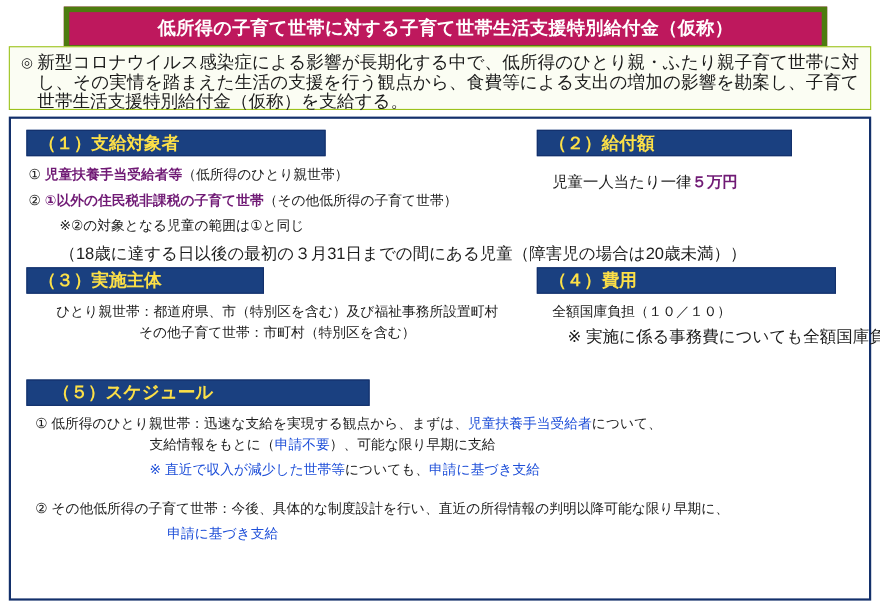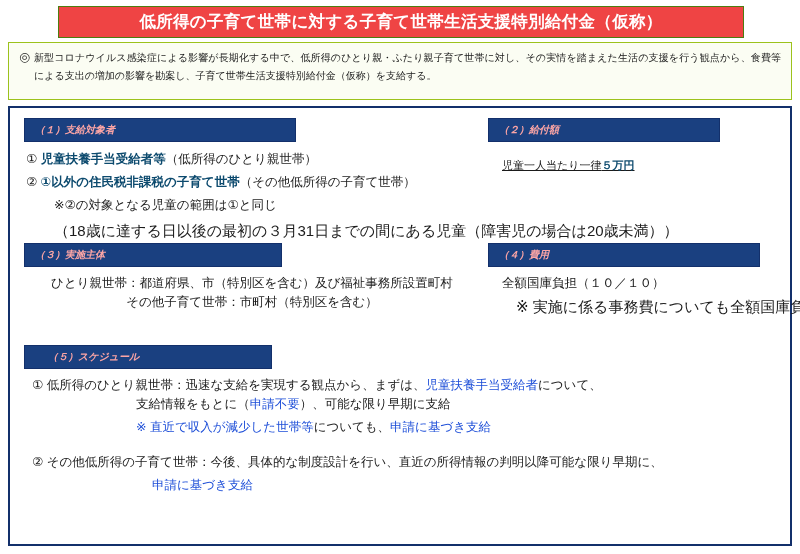--- a/index.html
+++ b/index.html
@@ -21,22 +21,22 @@
     box-sizing: border-box;
   }
 
   
   .title-bar {
     position: absolute;
     left: 58px;
     top: 6px;
     width: 684px;
     height: 30px;
-    background: #ef4444;
-    border: 1px solid #4d7c0f;
+    background: #be185d;
+    border: 5px solid #4d7c0f;
     display: flex;
     align-items: center;
     justify-content: center;
   }
   .title-bar .title-text {
     color: #ffffff;
     font-size: 16.5px;
     font-weight: bold;
     letter-spacing: 0.3px;
     white-space: nowrap;
@@ -58,21 +58,21 @@
     display: flex;
     align-items: flex-start;
   }
   .lead-mark {
     font-size: 12.5px;
     line-height: 17px;
     padding-right: 4px;
     flex: 0 0 auto;
   }
   .lead-text {
-    font-size: 10px;
+    font-size: 16px;
     line-height: 17.5px;
     text-align: justify;
     flex: 1 1 auto;
   }
 
   
   .main-frame {
     position: absolute;
     left: 8px;
     top: 106px;
@@ -88,60 +88,59 @@
     position: absolute;
     height: 24px;
     background: #1a4080;
     border: 1px solid #13306b;
     box-sizing: border-box;
     display: flex;
     align-items: center;
     padding-left: 10px;
   }
   .sec-head span {
-    color: #fca5a5;
-    font-size: 10px;
+    color: #fde047;
+    font-size: 16px;
     font-weight: bold;
     white-space: nowrap;
-    font-style: italic;
   }
 
   
   #head-1 { left: 14px;  top: 10px;  width: 272px; }
   #head-2 { left: 478px; top: 10px;  width: 232px; }
-  #head-3 { left: 14px;  top: 135px; width: 258px; }
+  #head-3 { left: 14px;  top: 135px; width: 216px; }
   #head-4 { left: 478px; top: 135px; width: 272px; }
-  #head-5 { left: 14px;  top: 237px; width: 248px; padding-left: 23px; }
+  #head-5 { left: 14px;  top: 237px; width: 312px; padding-left: 23px; }
 
   
   .body-block {
     position: absolute;
     font-size: 12.5px;
     line-height: 19px;
   }
   #body-1 { left: 16px;  top: 42px;  width: 452px; }
   #body-2 { left: 492px; top: 48px;  width: 268px; }
   #body-3 { left: 16px;  top: 166px; width: 452px; text-align: center; }
   #body-4 { left: 492px; top: 166px; width: 280px; }
   #body-5 { left: 22px;  top: 268px; width: 740px; }
 
   .ln { white-space: nowrap; }
   .ind1 { padding-left: 14px; }
   .ind2 { padding-left: 28px; }
   .ind5 { padding-left: 104px; }
   .ind6 { padding-left: 120px; }
 
   .red { color: #1d4ed8; }
-  .redb { color: #0c4a6e; font-weight: bold; }
+  .redb { color: #701a75; font-weight: bold; }
   .small { font-size: 15px; }
   .sp-top-4 { margin-top: 4px; }
   .sp-top-6 { margin-top: 6px; }
   .sp-top-14 { margin-top: 16px; }
   .num { display: inline-block; }
-  .amount-line { font-size: 11px; text-decoration: underline; }
+  .amount-line { font-size: 14px; }
 </style>
 </head>
 <body>
 
 <div class="page">
 
   <div class="title-bar">
     <div class="title-text">低所得の子育て世帯に対する子育て世帯生活支援特別給付金（仮称）</div>
   </div>
 

